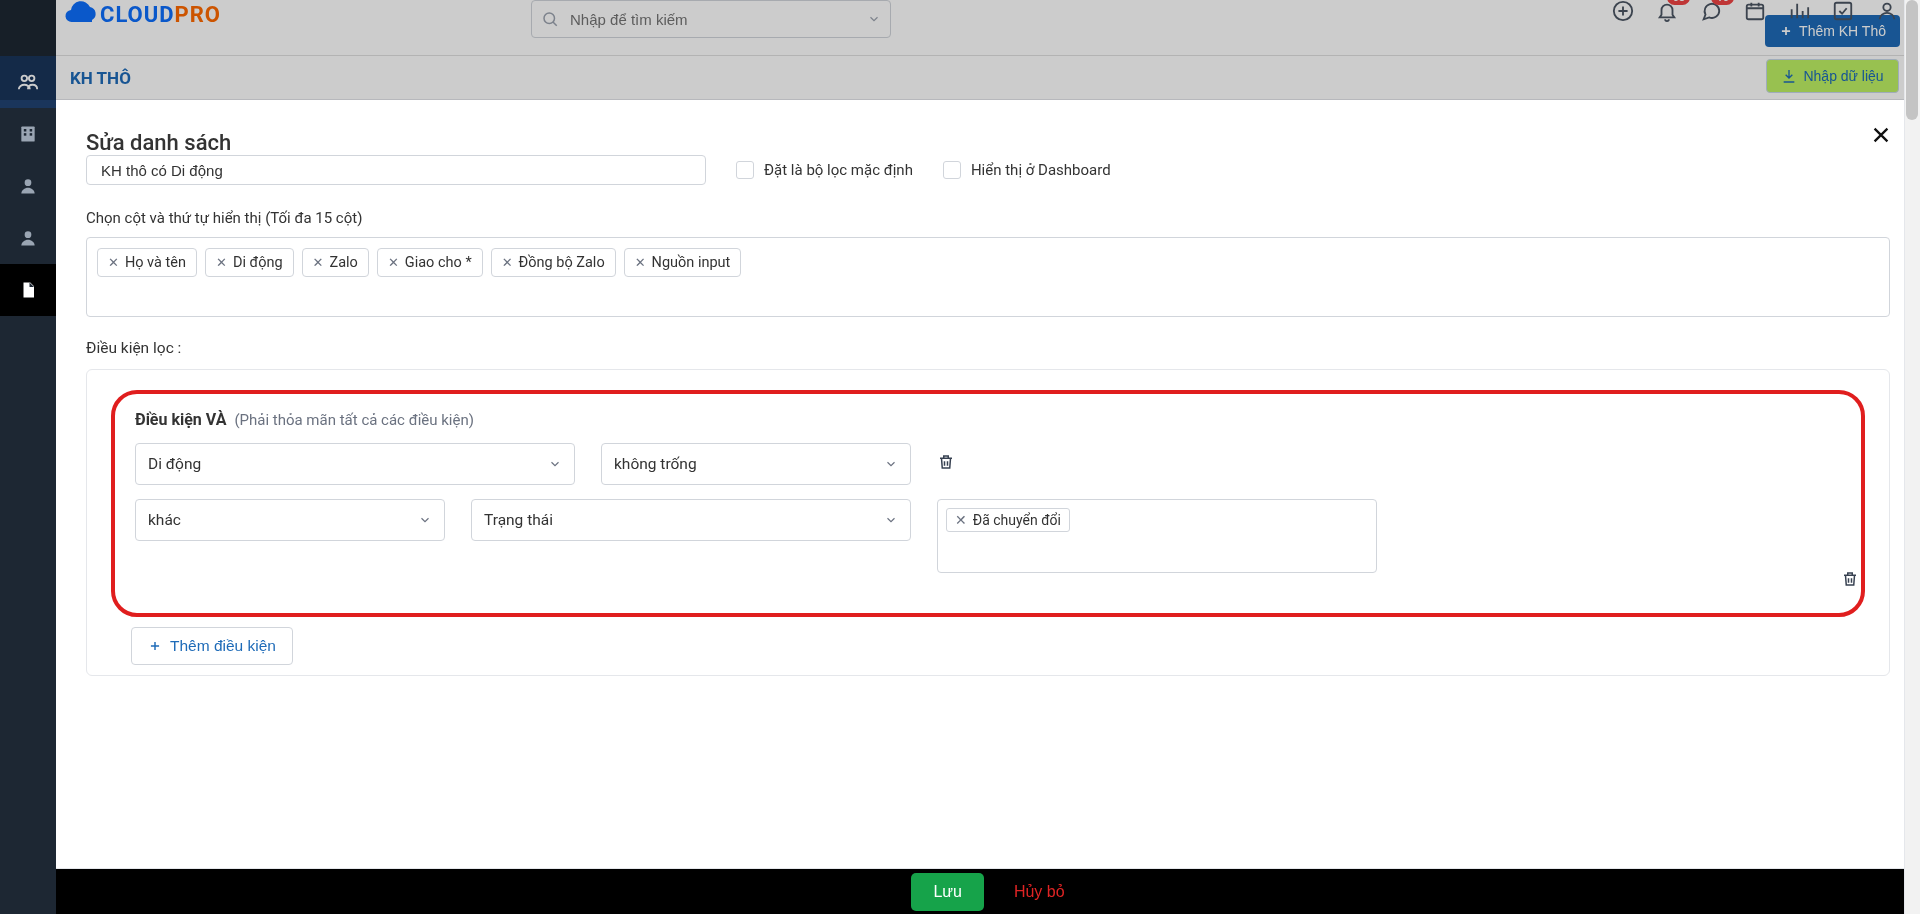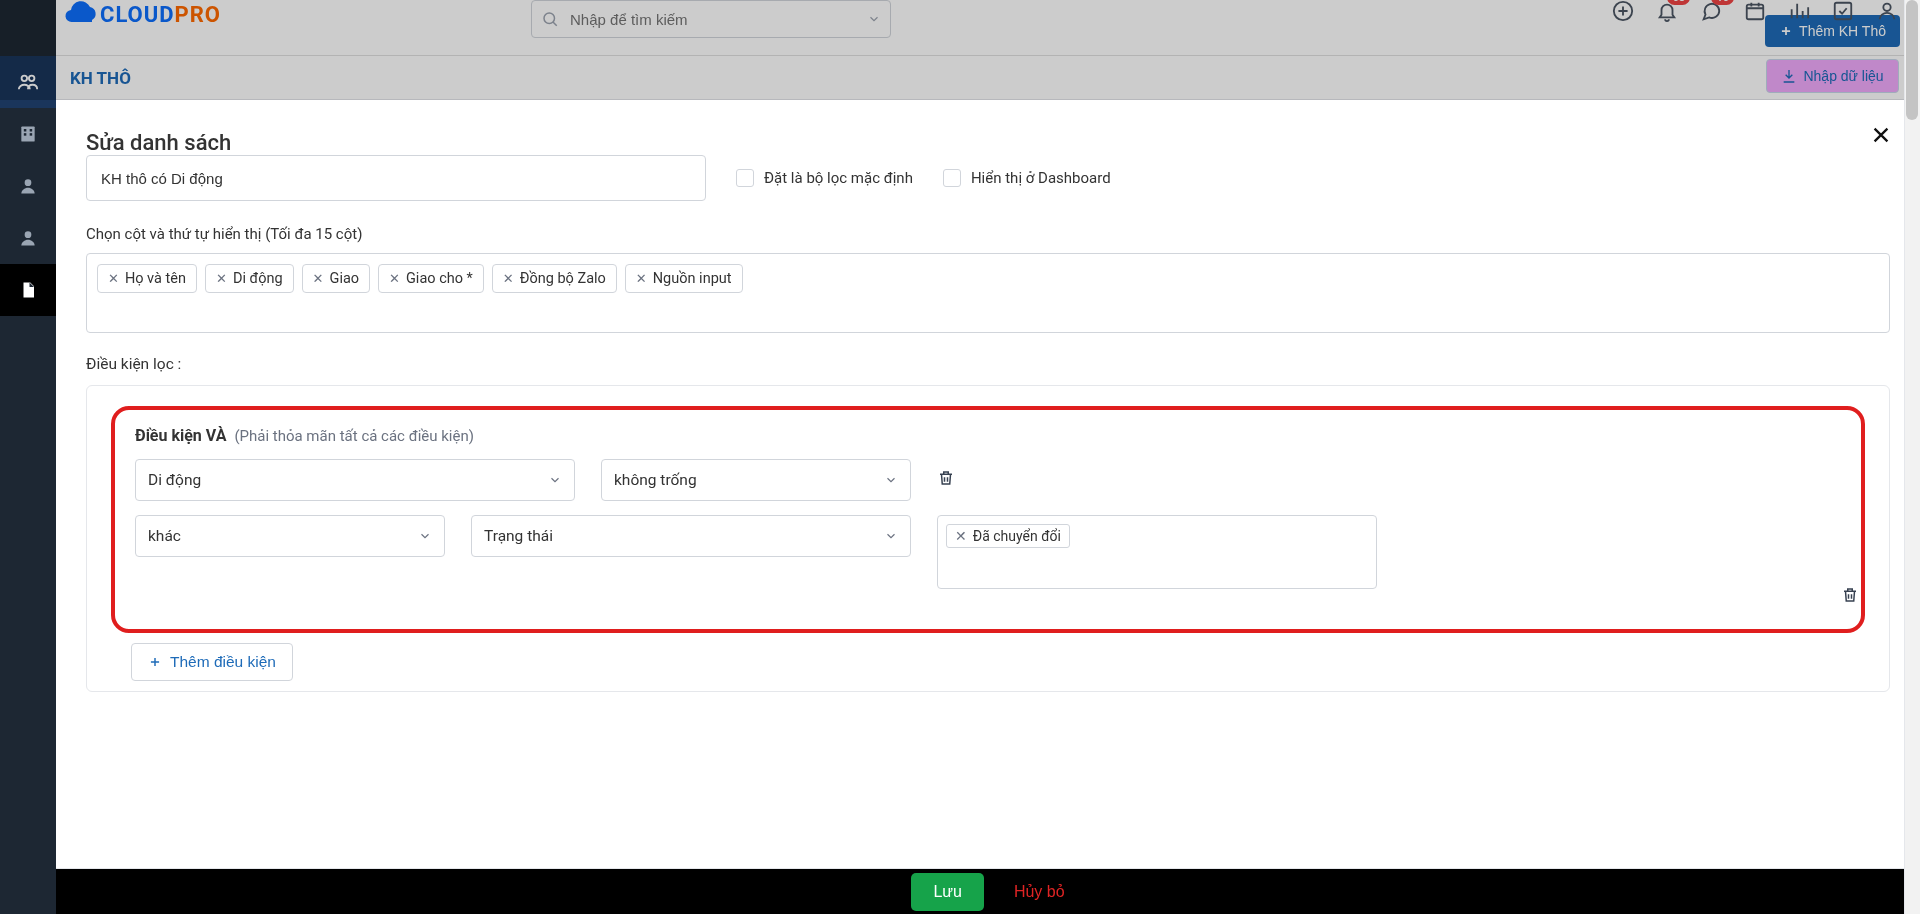--- a/index.html
+++ b/index.html
@@ -25,50 +25,50 @@
 
 
 .dim { position:absolute; top:0; left:0; right:0; height:56px; background:rgba(0,0,0,0.2); pointer-events:none;}
 .dim2 { position:absolute; top:56px; left:0; right:0; height:44px; background:rgba(0,0,0,0.2); pointer-events:none;}
 
 
 .subheader { height:44px; background:#fff; border-bottom:1px solid #e5e7eb; display:flex; align-items:center; padding: 0 20px 0 70px;}
 .page-title { color:#1e6bb8; font-weight:700; font-size:17px;}
 .subheader-right { margin-left:auto; display:flex; gap:12px; align-items:center;flex-direction:column;}
 .btn-primary { background:#1e6bb8; color:#fff; border:none; border-radius:4px; padding:8px 14px; font-size:14px; display:flex; align-items:center; gap:6px; cursor:pointer;}
-.btn-outline { background:#f0abfc; color:#1e6bb8; border:1px solid #c7d8ea; border-radius:4px; padding:8px 14px; font-size:14px; display:flex; align-items:center; gap:6px; cursor:pointer;}
+.btn-outline { background:#bef264; color:#1e6bb8; border:1px solid #c7d8ea; border-radius:4px; padding:8px 14px; font-size:14px; display:flex; align-items:center; gap:6px; cursor:pointer;}
 .btn-help { width:36px; height:36px; border:1px solid #d0d7de; border-radius:4px; display:flex; align-items:center; justify-content:center; color:#6b7280; cursor:pointer;}
 
 
 .sidebar { position:absolute; top:0; left:0; width:56px; height:914px; background:#1d2733; }
 .sidebar .s-item { height:52px; display:flex; align-items:center; justify-content:center; color:#9aa5b3; cursor:pointer;}
 .sidebar .s-item.active { background:#0d6efd33; color:#fff; }
 .sidebar .s-spacer { height:56px;}
 .sidebar .s-item.dark { background:#000; color:#fff;}
 
 
 .modal { position:absolute; top:100px; left:56px; right:0; bottom:0; background:#fff; }
 .modal-inner { padding: 30px 30px 0 30px; height: calc(100% - 66px); overflow:auto; }
 .modal-title { font-size:22px; color:#333; font-weight:500;}
 .modal-close { position:absolute; top:24px; right:28px; font-size:26px; cursor:pointer; color:#111;}
 .field-label { font-size:15px; color:#333; margin-top:24px; margin-bottom:10px; display:block;}
 .required { color:#e02424;}
 .row1 { display:flex; align-items:center; gap:30px;}
-.text-input { height:46px; border:1px solid #d1d5db; border-radius:4px; padding:0 14px; font-size:15px; width:620px; color:#333;}
+.text-input { height:30px; border:1px solid #d1d5db; border-radius:4px; padding:0 14px; font-size:15px; width:620px; color:#333;}
 .checkbox-wrap { display:flex; align-items:center; gap:10px; font-size:15px; color:#333;}
 .chk { width:18px; height:18px; border:1px solid #d1d5db; border-radius:3px; background:#fff;}
 
 .tags-box { border:1px solid #d1d5db; border-radius:4px; padding:10px; min-height:80px; display:flex; flex-wrap:wrap; gap:8px; align-content:flex-start;}
 .tag { border:1px solid #d1d5db; border-radius:4px; padding:5px 10px; font-size:14.5px; color:#333; display:flex; align-items:center; gap:6px; background:#fff;}
 .tag .x { color:#6b7280; font-size:13px; cursor:pointer;}
 
 .cond-section { margin-top:22px;}
 .cond-label { font-size:15.5px; margin-bottom:12px;}
 .cond-outer { border:1px solid #e5e7eb; border-radius:6px; padding:20px 24px 10px 24px; position:relative;}
-.cond-highlight { border:4px solid #e01e1e; border-radius:18px; padding:16px 20px 26px 20px; margin-bottom:6px;}
+.cond-highlight { border:4px solid #e01e1e; border-radius:26px; padding:16px 20px 26px 20px; margin-bottom:6px;}
 .cond-head { font-size:16px; margin-bottom:14px;}
 .cond-head strong { font-weight:700;}
 .cond-head .muted { color:#6b7280; font-weight:400; font-size:15px;}
 .cond-row { display:flex; align-items:flex-start; gap:26px; margin-bottom:14px;}
 .sel { height:42px; border:1px solid #d1d5db; border-radius:4px; background:#fff; display:flex; align-items:center; justify-content:space-between; padding:0 12px; font-size:15.5px; color:#333; cursor:pointer;}
 .sel .chev { color:#6b7280;}
 .col-field { flex:0 0 440px;}
 .col-op { flex:0 0 310px;gap:32px;}
 .trash { color:#374151; cursor:pointer; padding-top:10px;}
 .trash-outer { position:absolute; right:30px; color:#374151; cursor:pointer;}
@@ -257,21 +257,21 @@
         <span class="tag">
             <span class="x">✕</span>
             <span>Họ và tên</span>
           </span>
         <span class="tag">
             <span class="x">✕</span>
             <span>Di động</span>
           </span>
         <span class="tag">
             <span class="x">✕</span>
-            <span>Giao</span>
+            <span>Zalo</span>
           </span>
         <span class="tag">
             <span class="x">✕</span>
             <span>Giao cho *</span>
           </span>
         <span class="tag">
             <span class="x">✕</span>
             <span>Đồng bộ Zalo</span>
           </span>
         <span class="tag">

